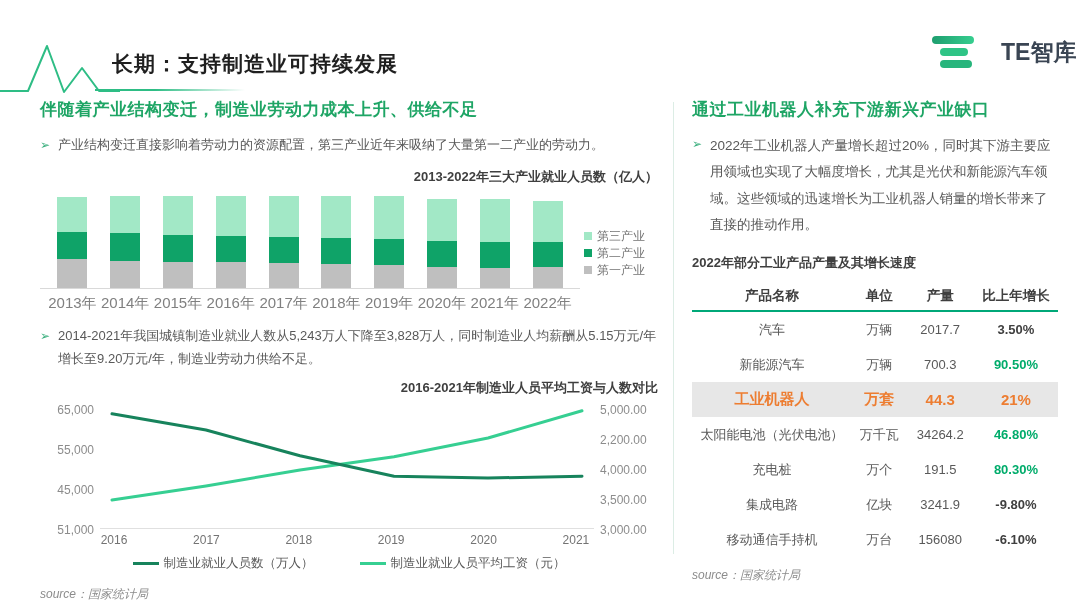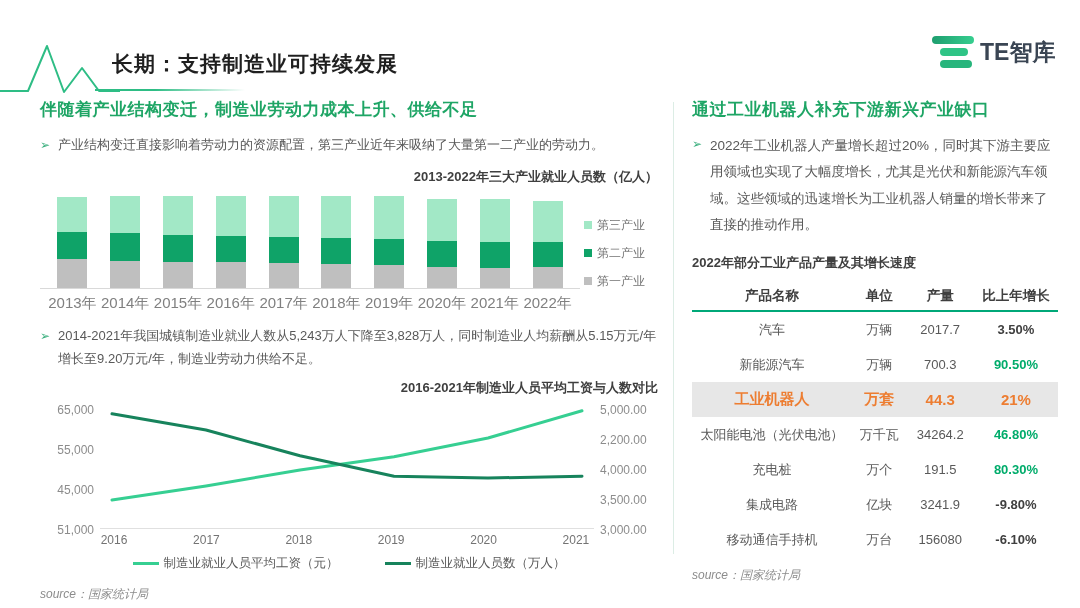--- a/index.html
+++ b/index.html
@@ -5,21 +5,21 @@
   * { margin:0; padding:0; box-sizing:border-box; }
   html,body { background:#fff; }
   body { font-family:"Liberation Sans","DejaVu Sans",sans-serif; color:#404040; }
   .slide { position:relative; width:1080px; height:608px; background:#fff; overflow:hidden; }
 
   
   .zigzag { position:absolute; left:0; top:30px; }
   .underline { position:absolute; left:95px; top:89px; width:150px; height:2px;
                background:linear-gradient(90deg,#2EBD85 0%,#2EBD85 40%,rgba(46,189,133,0) 100%); }
   .page-title { position:absolute; left:112px; top:50px; font-size:21px; font-weight:bold; color:#1f1f1f; letter-spacing:1px; }
-  .logo { position:absolute; left:932px; top:36px; display:flex; align-items:center; gap:4px; }
+  .logo { position:absolute; left:932px; top:36px; display:flex; align-items:center; gap:25px; }
   .logo-bars { display:flex; flex-direction:column; gap:4px; width:44px; }
   .logo-bars i { display:block; height:8px; border-radius:4px; }
   .logo-bars .b1 { width:42px; background:linear-gradient(90deg,#1E9E6F,#36CE8F); }
   .logo-bars .b2 { width:28px; margin-left:8px; background:#2FC486; }
   .logo-bars .b3 { width:32px; margin-left:8px; background:#27B57C; }
   .logo-text { font-size:23px; font-weight:bold; color:#3A4553; }
 
   .divider { position:absolute; left:673px; top:102px; width:1px; height:452px; background:#DCEDE5; }
 
   .col-left  { position:absolute; left:40px;  top:98px; width:618px; }
@@ -32,21 +32,21 @@
   .chart-title { text-align:right; font-size:13px; font-weight:bold; color:#3f3f3f; }
 
   
   .barchart-wrap { display:flex; margin-top:8px; }
   .barchart-main { flex:1 1 auto; }
   .bar-plot { display:flex; align-items:flex-end; height:95px; border-bottom:1px solid #D9D9D9; padding:0 6px; }
   .bar-col { flex:1; display:flex; justify-content:center; }
   .stack { display:flex; flex-direction:column-reverse; width:30px; }
   .bar-xlabels { display:flex; padding:0 6px; margin-top:5px; }
   .bar-xlabels span { flex:1; text-align:center; font-size:15px; color:#808080; }
-  .bar-legend { flex:0 0 78px; display:flex; flex-direction:column; justify-content:center; gap:11px; padding-left:4px; }
+  .bar-legend { flex:0 0 78px; display:flex; flex-direction:column; justify-content:center; gap:0; padding-left:4px; }
   .legend-item { display:flex; align-items:center; gap:5px; font-size:12px; color:#737373; }
   .legend-item i { width:8px; height:8px; display:block; }
 
   
   .linechart-grid { display:flex; margin-top:6px; }
   .axis-col { position:relative; width:60px; }
   .axis-col.right { width:64px; }
   .axis-col span { position:absolute; font-size:12px; color:#8C8C8C; white-space:nowrap; }
   .axis-col.left span { right:6px; }
   .axis-col.right span { left:6px; }
@@ -237,26 +237,26 @@
     <div class="line-xlabels" id="line-xlabels">
         <span>2016</span>
         <span>2017</span>
         <span>2018</span>
         <span>2019</span>
         <span>2020</span>
         <span>2021</span>
       </div>
     <div class="line-legend" id="line-legend">
         <div class="legend-item">
+          <i style="background: rgb(23, 131, 92);"></i>
+          <span>制造业就业人员数（万人）</span>
+        </div>
+        <div class="legend-item">
           <i style="background: rgb(54, 207, 146);"></i>
           <span>制造业就业人员平均工资（元）</span>
-        </div>
-        <div class="legend-item">
-          <i style="background: rgb(23, 131, 92);"></i>
-          <span>制造业就业人员数（万人）</span>
         </div>
       </div>
 
     <div class="source">source：国家统计局</div>
   </div>
 
   <div class="col-right">
     <div class="section-title">通过工业机器人补充下游新兴产业缺口</div>
 
     <div class="bullet">

